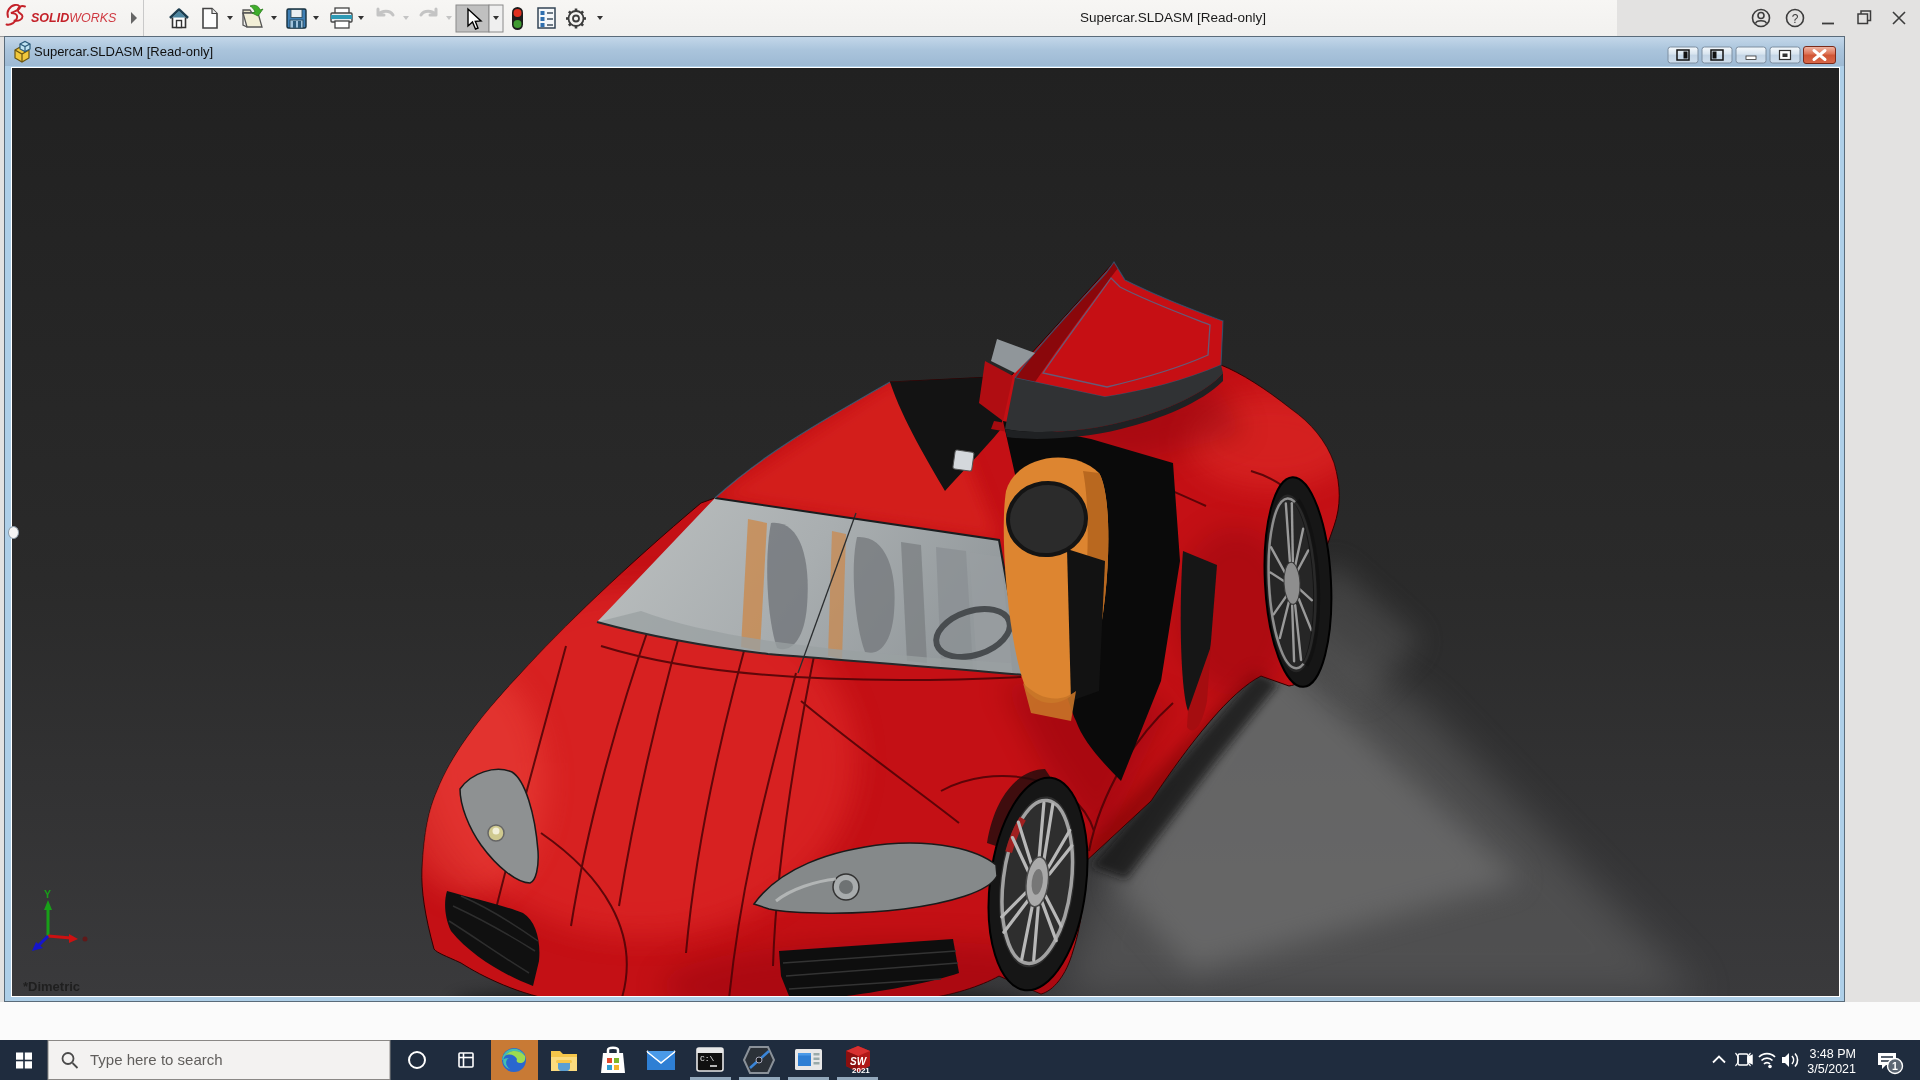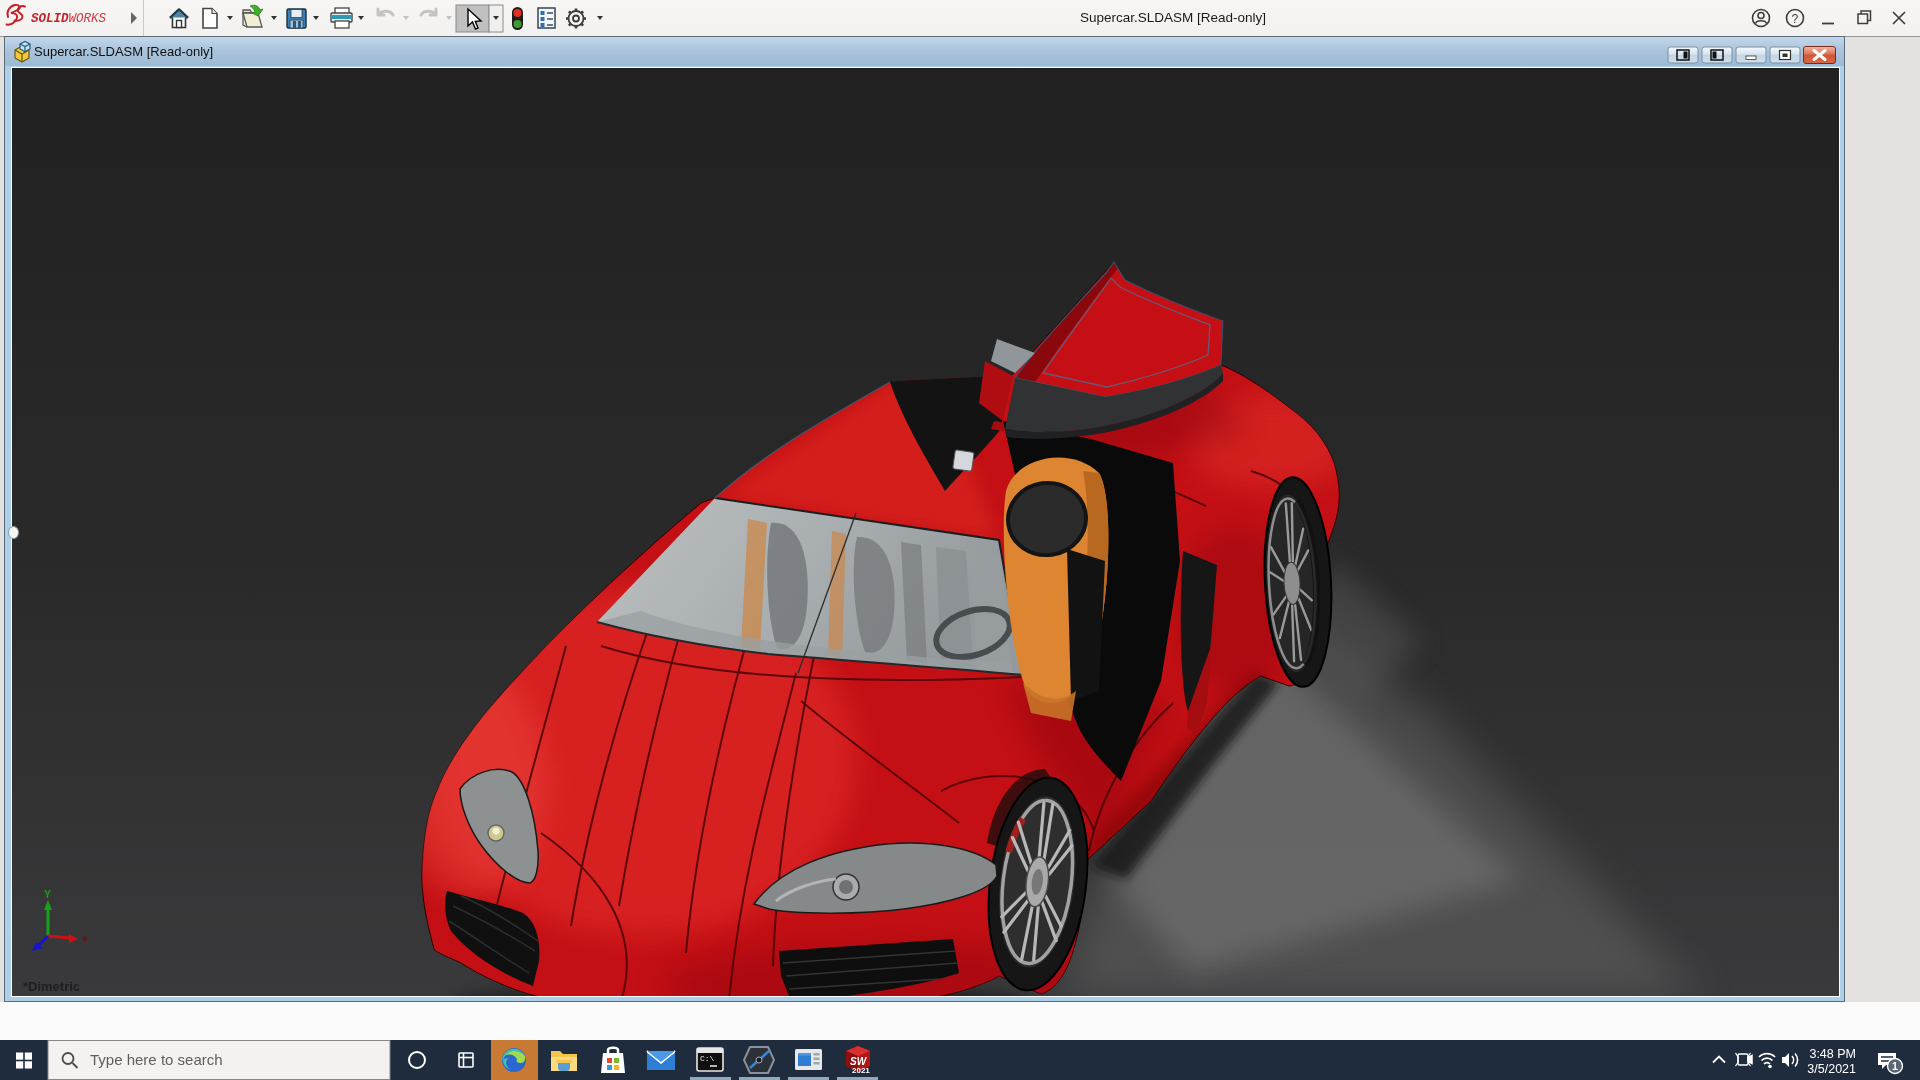--- a/index.html
+++ b/index.html
@@ -1,16 +1,16 @@
 <!DOCTYPE html>
 <html><head>
 <meta charset="utf-8">
 <style>
   html,body{margin:0;padding:0;width:1920px;height:1080px;overflow:hidden;background:#e3e2e1;font-family:"Liberation Sans",sans-serif;}
-  #appbar{position:absolute;left:0;top:0;width:1920px;height:36px;background:linear-gradient(#f7f6f4,#f2f1ef);border-bottom:1px solid #999;font-family:Liberation Mono, monospace;}
+  #appbar{position:absolute;left:0;top:0;width:1617px;height:36px;background:linear-gradient(#f7f6f4,#f2f1ef);border-bottom:1px solid #999;}
   #apptitle{position:absolute;left:413px;top:0;width:1520px;height:36px;line-height:35px;text-align:center;font-size:13.5px;color:#1a1a1a;}
   #childwin{position:absolute;left:4px;top:36px;width:1841px;height:966px;background:#aecfe8;border:1px solid #5a6b7a;box-sizing:border-box;}
   #ctitlebar{position:absolute;left:0;top:0;width:100%;height:29px;background:linear-gradient(#c3d7e9,#aac4dc 45%,#9db9d3);}
   #ctitletext{position:absolute;left:29px;top:0;height:29px;line-height:30px;font-size:13px;color:#101010;}
   #viewport{position:absolute;left:6px;top:30px;width:1827px;height:928px;background:#282828;border:1px solid #fff;box-sizing:content-box;}
   #statusbar{position:absolute;left:0;top:1002px;width:1920px;height:38px;background:#fbfbfb;}
   #taskbar{position:absolute;left:0;top:1040px;width:1920px;height:40px;background:#1f2c3e;}
 </style>
 </head>
 <body>

